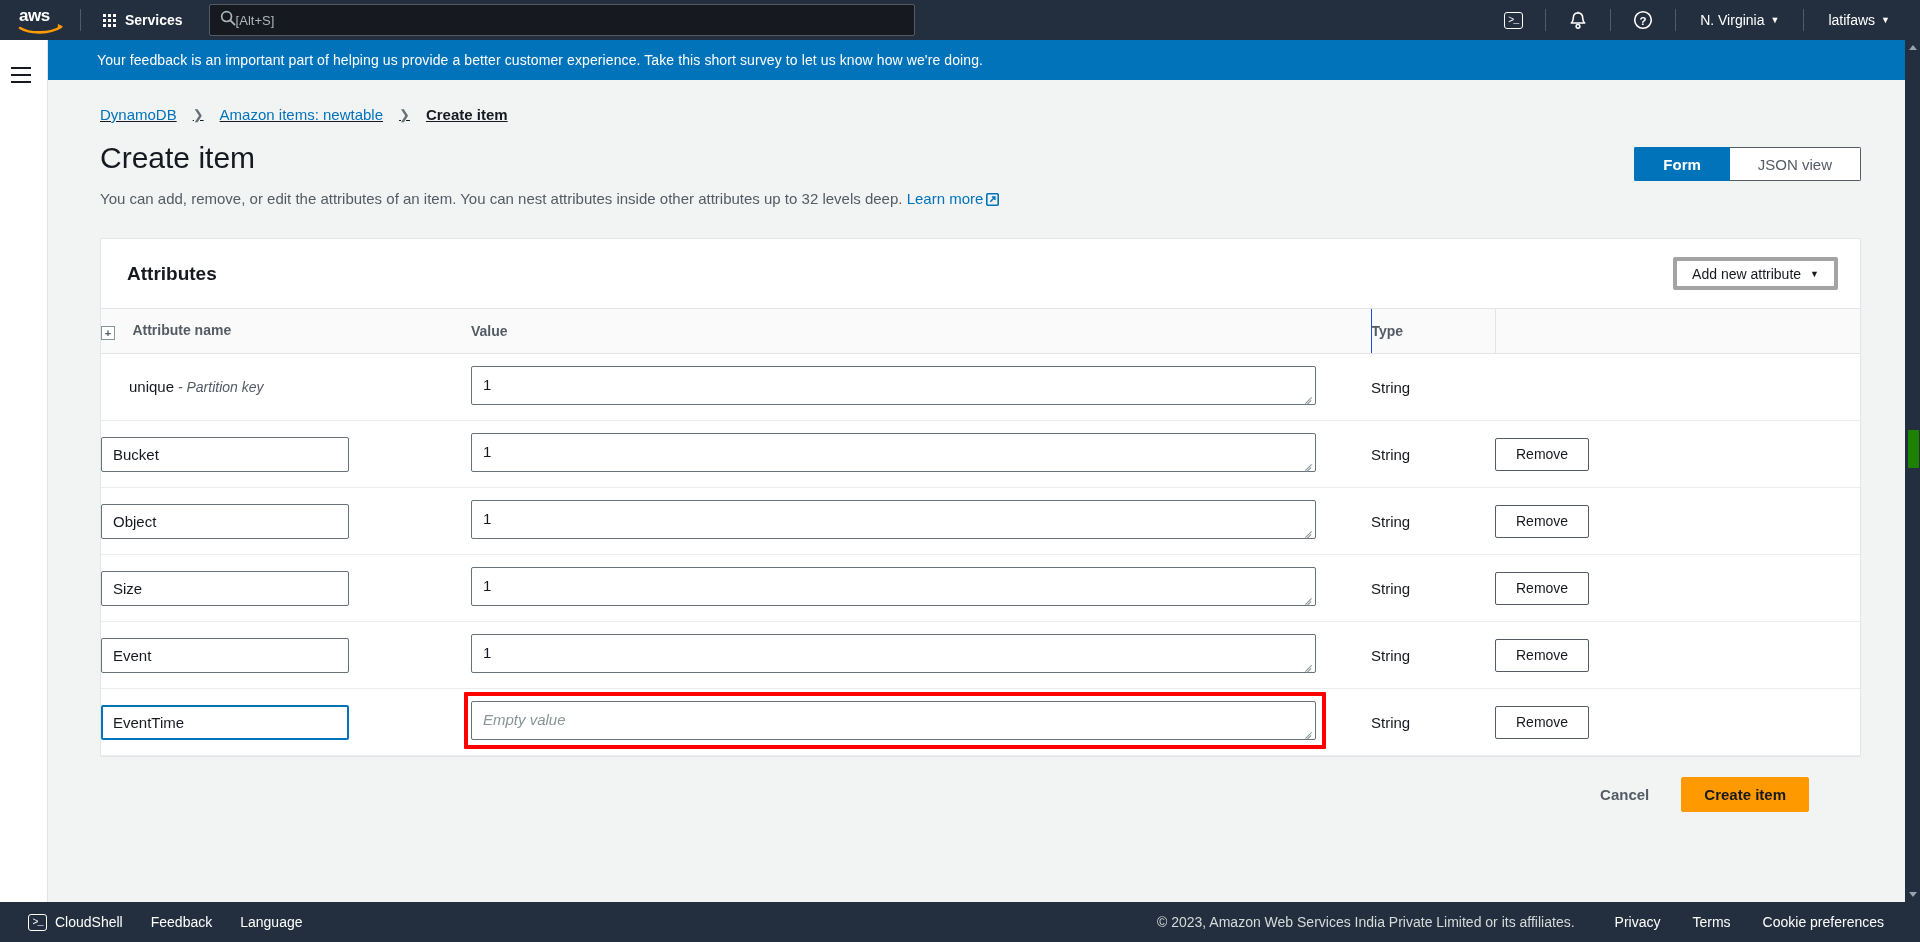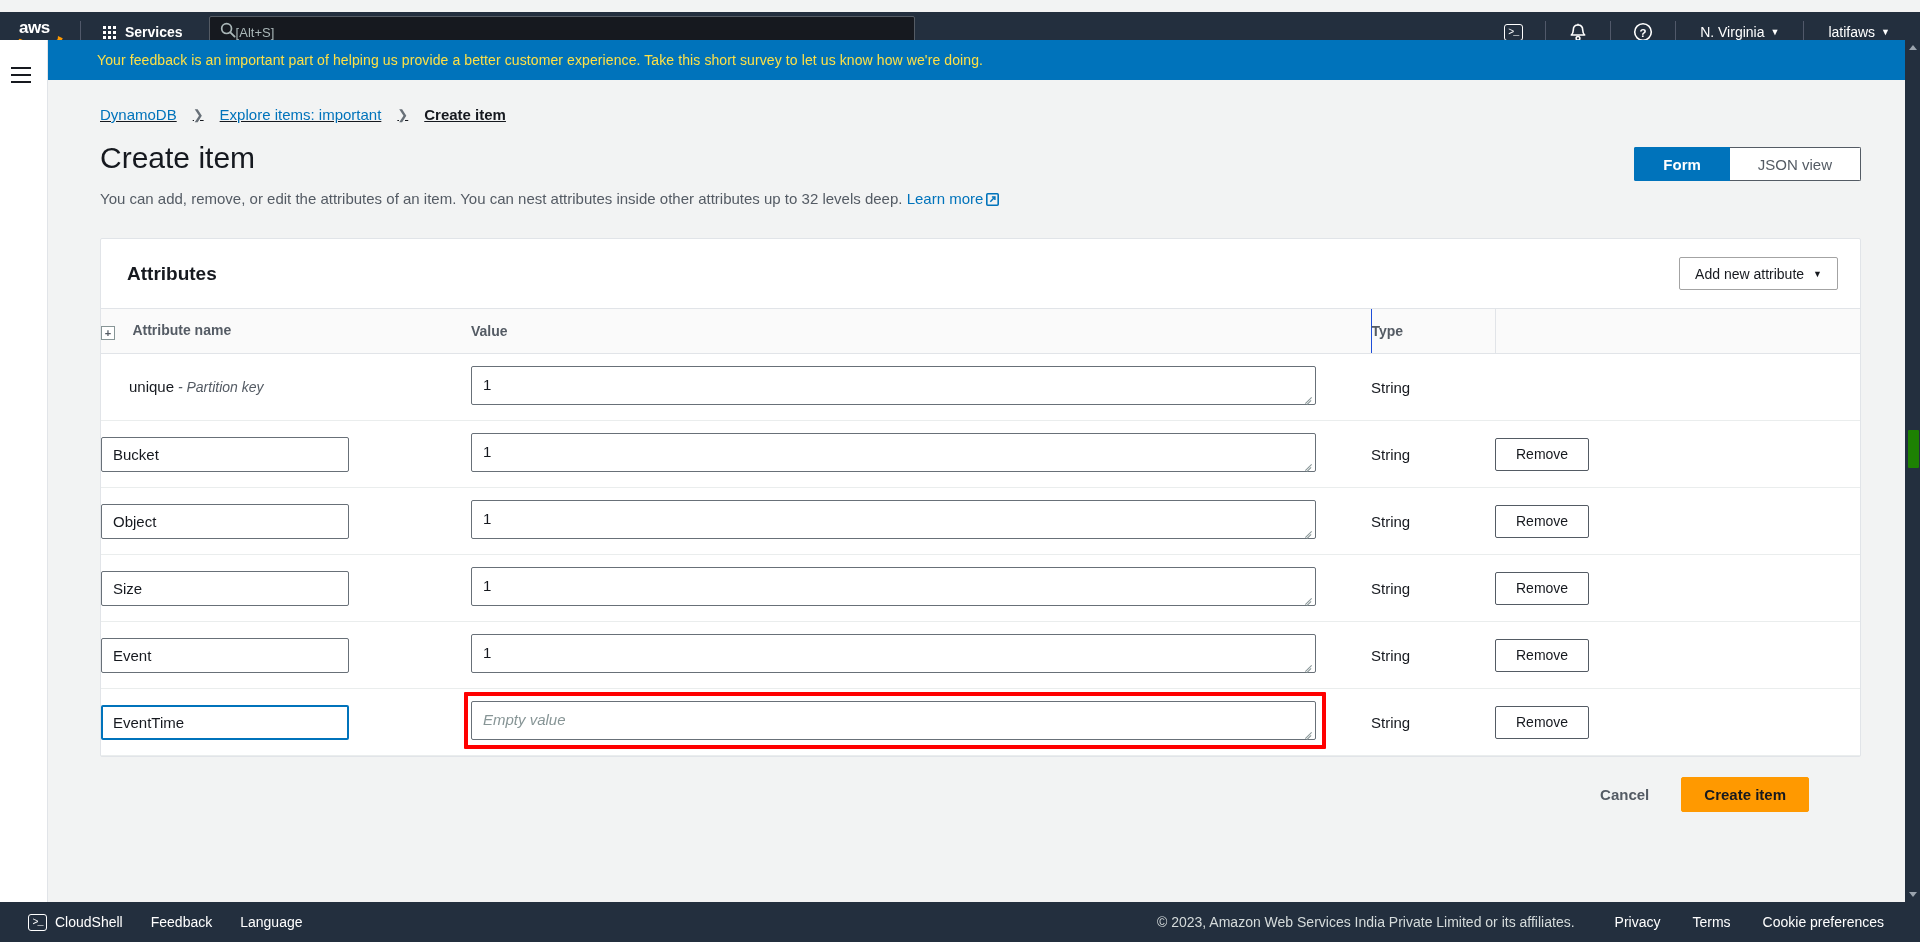--- a/index.html
+++ b/index.html
@@ -8,21 +8,21 @@
     width: 1920px; height: 942px;
     font-family: "Liberation Sans", sans-serif;
     background: #f2f3f3;
     overflow: hidden;
     position: relative;
     color: #16191f;
   }
 
   
   #topnav {
-    position: absolute; top: 12px; left: 0; width: 1920px; height: 40px;
+    position: absolute; top: 0; left: 0; width: 1920px; height: 40px;
     background: #232f3e; display: flex; align-items: center; text-align: right;
   }
   .aws-logo { margin-left: 18px; width: 48px; height: 30px; position: relative; }
   .nav-div { width: 1px; height: 22px; background: #51596a; margin: 0 14px; }
   .services-btn {
     display: flex; align-items: center; gap: 9px;
     color: #ffffff; font-size: 14px; font-weight: 700;
     padding: 6px 8px; cursor: pointer; border-radius: 2px;
   }
   .grid-icon { display: grid; grid-template-columns: repeat(3,3px); gap: 2px; }
@@ -57,21 +57,21 @@
     justify-content: center; font-family: "Liberation Mono", monospace;
     letter-spacing: -1px;
   }
 
   
   #banner {
     position: absolute; top: 40px; left: 48px; width: 1872px; height: 40px;
     background: #0073bb; display: flex; align-items: center;
   }
   #banner .txt {
-    color: #fde047; font-size: 14px; margin-left: 49px; letter-spacing: .1px;
+    color: #ffffff; font-size: 14px; margin-left: 49px; letter-spacing: .1px;
   }
 
   
   #leftrail {
     position: absolute; top: 40px; left: 0; width: 48px; height: 862px;
     background: #ffffff; border-right: 1px solid #e1e4e8;
   }
   #hamburger {
     position: absolute; top: 24px; left: 11px; width: 26px; height: 22px;
     cursor: pointer; display: flex; flex-direction: column;
@@ -123,21 +123,21 @@
     margin: 29px 52px 0 52px; background: #ffffff;
     border: 1px solid #e1e4e8; border-radius: 2px;
   }
   #panelhead {
     height: 69px; display: flex; align-items: center;
     justify-content: space-between; padding: 0 22px 0 26px; gap: 28px;
   }
   #panelhead h2 { font-size: 19px; font-weight: 700; margin: 0; }
   .btn-outline {
     height: 33px; padding: 0 15px; background: #ffffff;
-    border: 1px solid #a3a3a3; border-radius: 2px; color: #16191f;
+    border: 4px solid #a3a3a3; border-radius: 2px; color: #16191f;
     font-size: 14px; cursor: pointer; display: flex; align-items: center;
     gap: 9px; font-family: "Liberation Sans", sans-serif;
   }
 
   table#attrs { width: 100%; border-collapse: collapse; }
   table#attrs thead th {
     font-size: 14px; font-weight: 700; color: #545b64; text-align: left;
     padding: 12px 0 12px 0; border-top: 1px solid #e1e4e8;
     border-bottom: 1px solid #e1e4e8; background: #fafafa; height: 45px;
     vertical-align: middle;
@@ -335,21 +335,21 @@
 
 <div id="banner" style="background: rgb(0, 115, 187);">
   <span class="txt">Your feedback is an important part of helping us provide a better customer experience. Take this short survey to let us know how we're doing.</span>
 </div>
 
 <div id="content">
 
   <div id="breadcrumb">
     <a>DynamoDB</a>
     <span class="sep">❯</span>
-    <a>Explore items: important</a>
+    <a>Amazon items: newtable</a>
     <span class="sep">❯</span>
     <span class="cur">Create item</span>
   </div>
 
   <div id="titlerow">
     <h1 id="pagetitle">Create item</h1>
     <div class="segmented">
       <div class="seg active" style="background: rgb(0, 115, 187); border-color: rgb(0, 115, 187);">Form</div>
       <div class="seg inactive">JSON view</div>
     </div>

